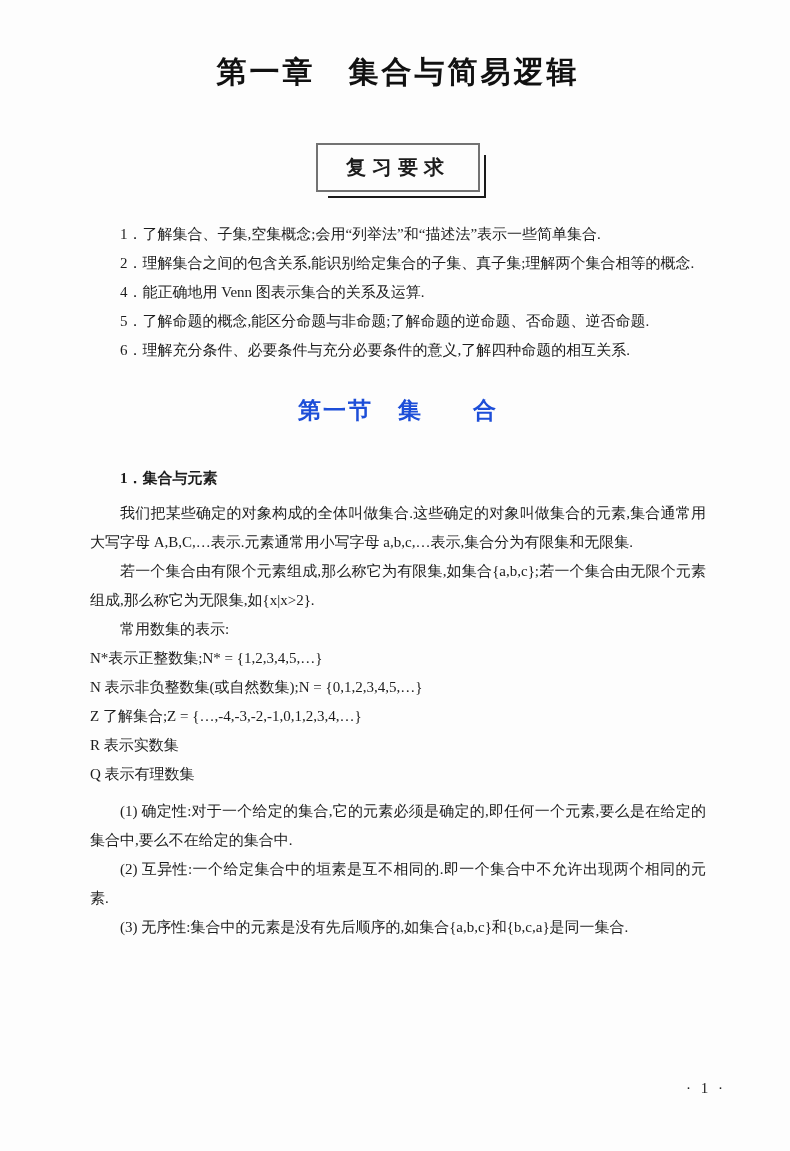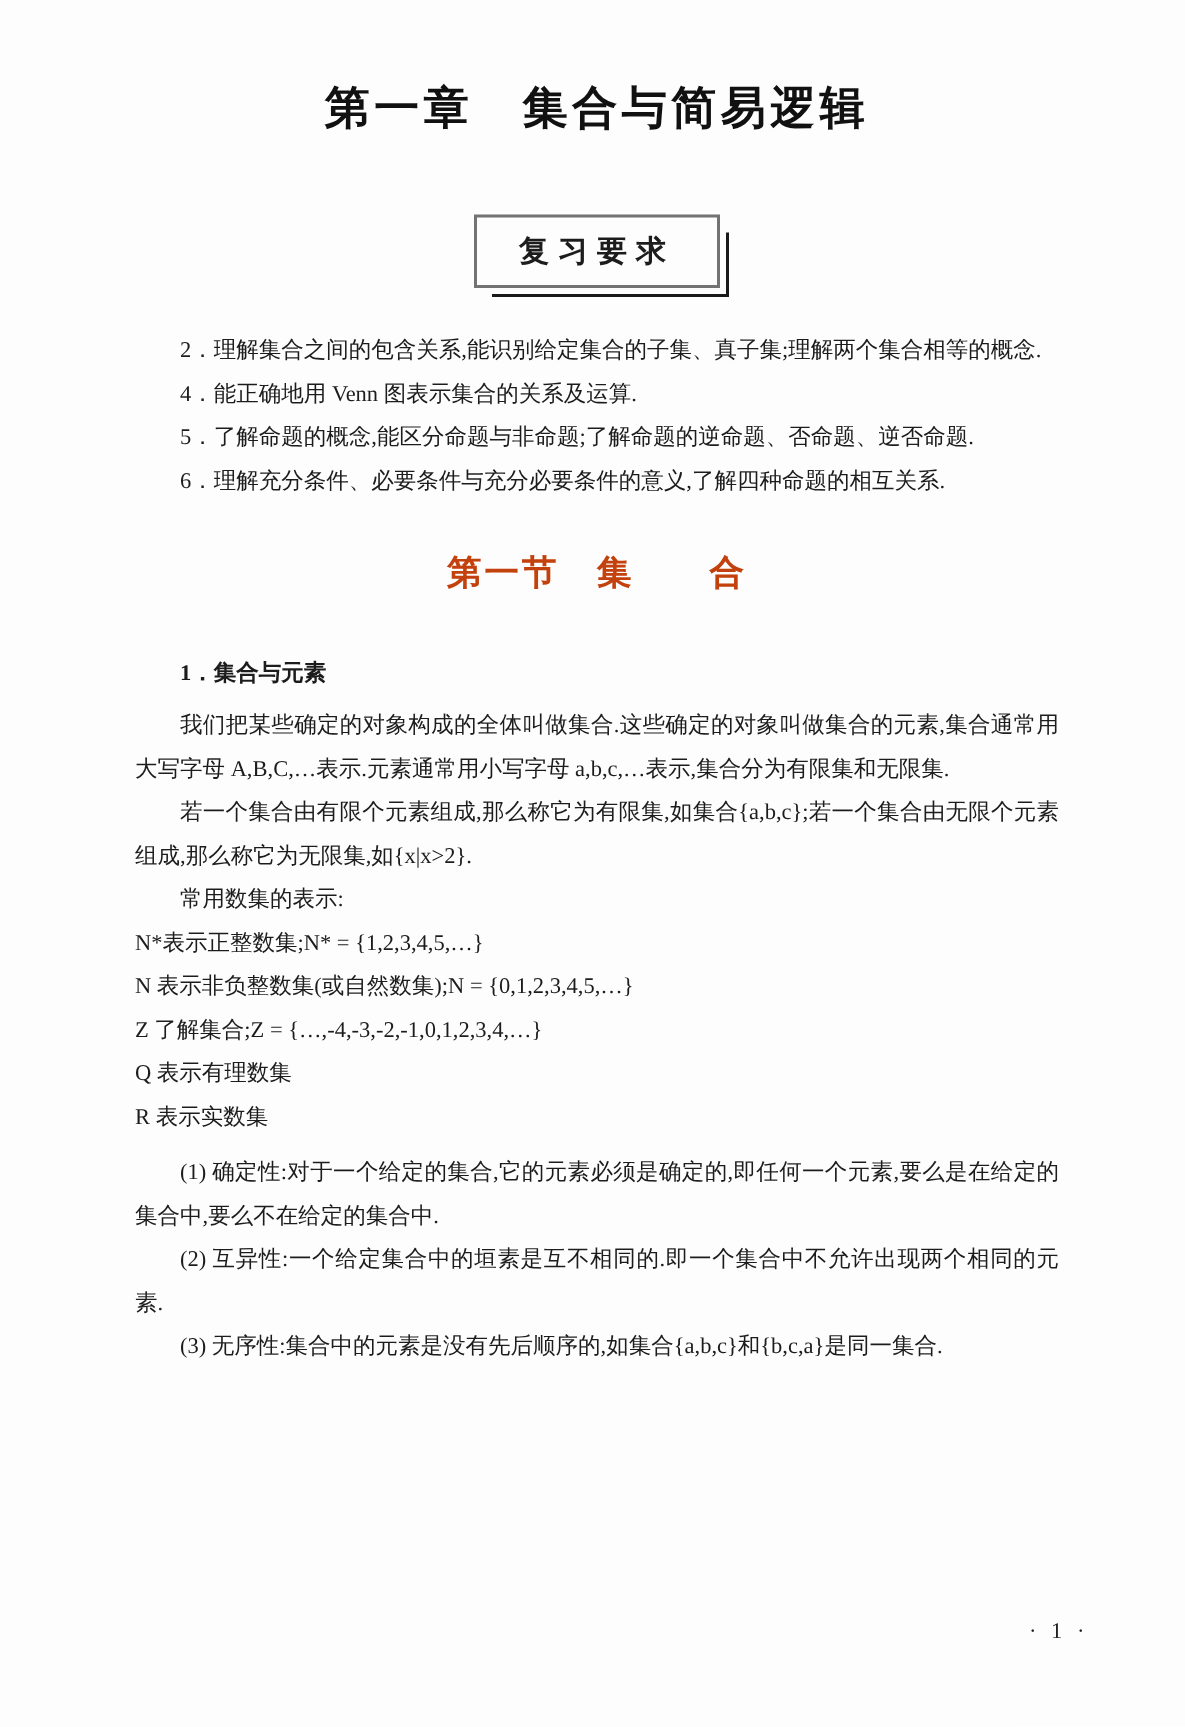--- a/index.html
+++ b/index.html
@@ -61,21 +61,21 @@
   .subheading{
     font-weight:bold;
     margin:14px 0 6px 0 !important;
   }
   .section-title{
     margin:30px 0 38px 0;
     text-align:center;
     font-size:23px;
     font-weight:bold;
     letter-spacing:2px;
-    color:#c2410c;
+    color:#1d4ed8;
   }
   .gap-sm{height:8px;}
   .page-number{
     position:absolute;
     right:64px;
     bottom:54px;
     font-size:15px;
     letter-spacing:3px;
     color:#222;
   }
@@ -87,42 +87,43 @@
 
   <h1 class="chapter-title">第一章　集合与简易逻辑</h1>
 
   <div class="box-wrap">
     <div class="review-box">
       <span>复习要求</span>
     </div>
   </div>
 
   <div class="bodytext">
+    <p>1．了解集合、子集,空集概念;会用“列举法”和“描述法”表示一些简单集合.</p>
     <p>2．理解集合之间的包含关系,能识别给定集合的子集、真子集;理解两个集合相等的概念.</p>
     <p>4．能正确地用 Venn 图表示集合的关系及运算.</p>
     <p>5．了解命题的概念,能区分命题与非命题;了解命题的逆命题、否命题、逆否命题.</p>
     <p>6．理解充分条件、必要条件与充分必要条件的意义,了解四种命题的相互关系.</p>
   </div>
 
   <h2 class="section-title">第一节　集　　合</h2>
 
   <div class="bodytext">
 
     <p class="subheading">1．集合与元素</p>
 
     <p>我们把某些确定的对象构成的全体叫做集合.这些确定的对象叫做集合的元素,集合通常用大写字母 A,B,C,…表示.元素通常用小写字母 a,b,c,…表示,集合分为有限集和无限集.</p>
     <p>若一个集合由有限个元素组成,那么称它为有限集,如集合{a,b,c};若一个集合由无限个元素组成,那么称它为无限集,如{x|x&gt;2}.</p>
     <p>常用数集的表示:</p>
 
     <div>
       <p class="noindent">N*表示正整数集;N* = {1,2,3,4,5,…}</p>
       <p class="noindent">N 表示非负整数集(或自然数集);N = {0,1,2,3,4,5,…}</p>
       <p class="noindent">Z 了解集合;Z = {…,-4,-3,-2,-1,0,1,2,3,4,…}</p>
+      <p class="noindent">R 表示实数集</p>
       <p class="noindent">Q 表示有理数集</p>
-      <p class="noindent">R 表示实数集</p>
     </div>
 
     <div class="gap-sm"></div>
 
 
     <p>(1) 确定性:对于一个给定的集合,它的元素必须是确定的,即任何一个元素,要么是在给定的集合中,要么不在给定的集合中.</p>
     <p>(2) 互异性:一个给定集合中的垣素是互不相同的.即一个集合中不允许出现两个相同的元素.</p>
     <p>(3) 无序性:集合中的元素是没有先后顺序的,如集合{a,b,c}和{b,c,a}是同一集合.</p>
 
   </div>

